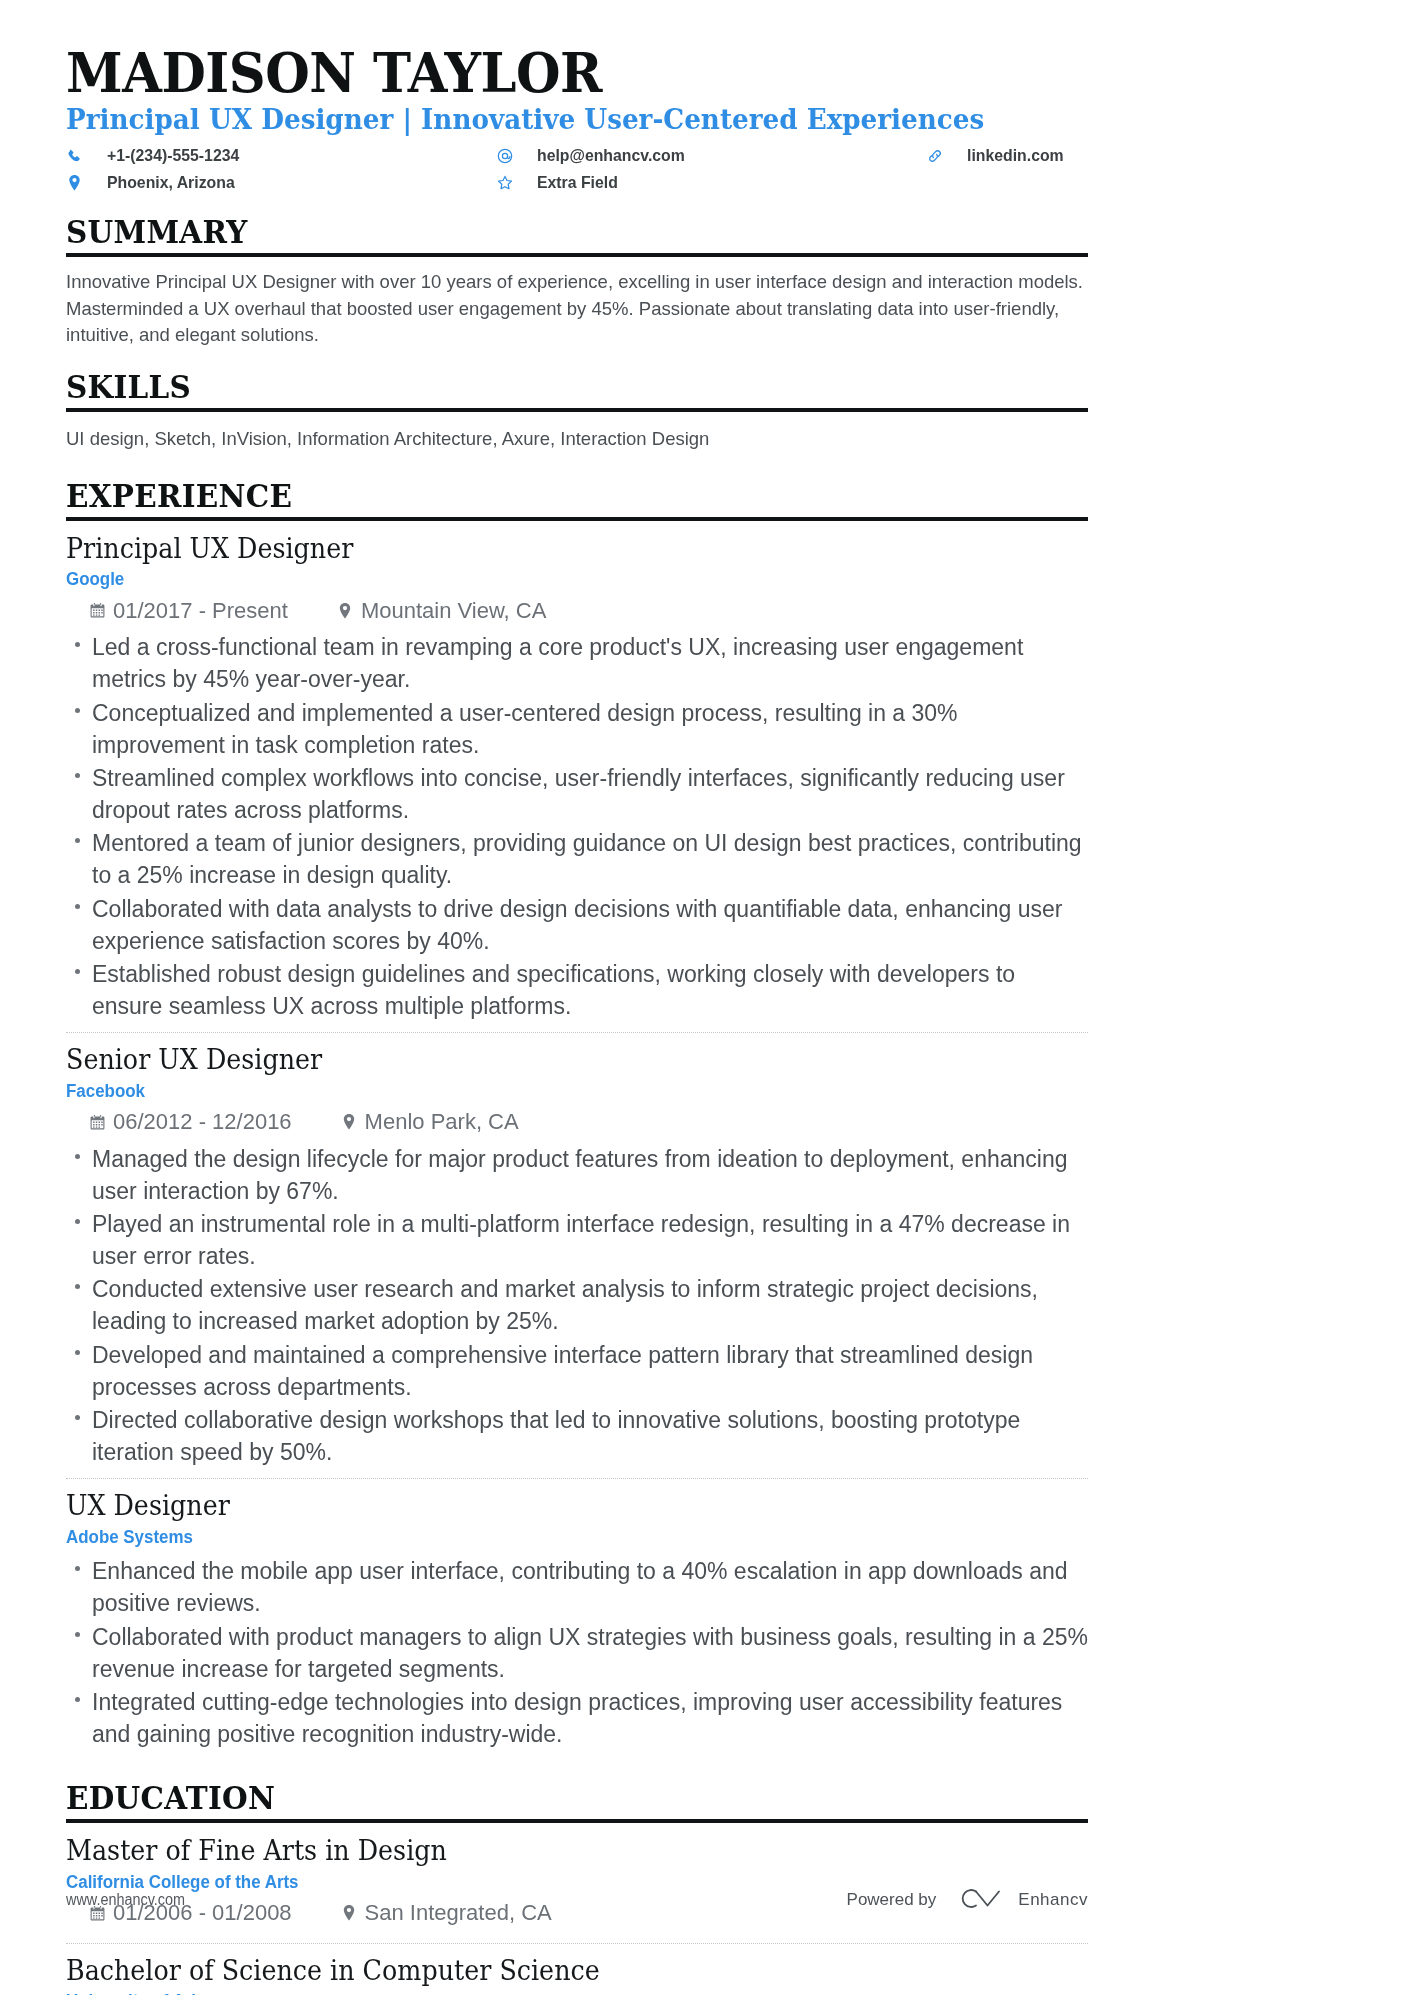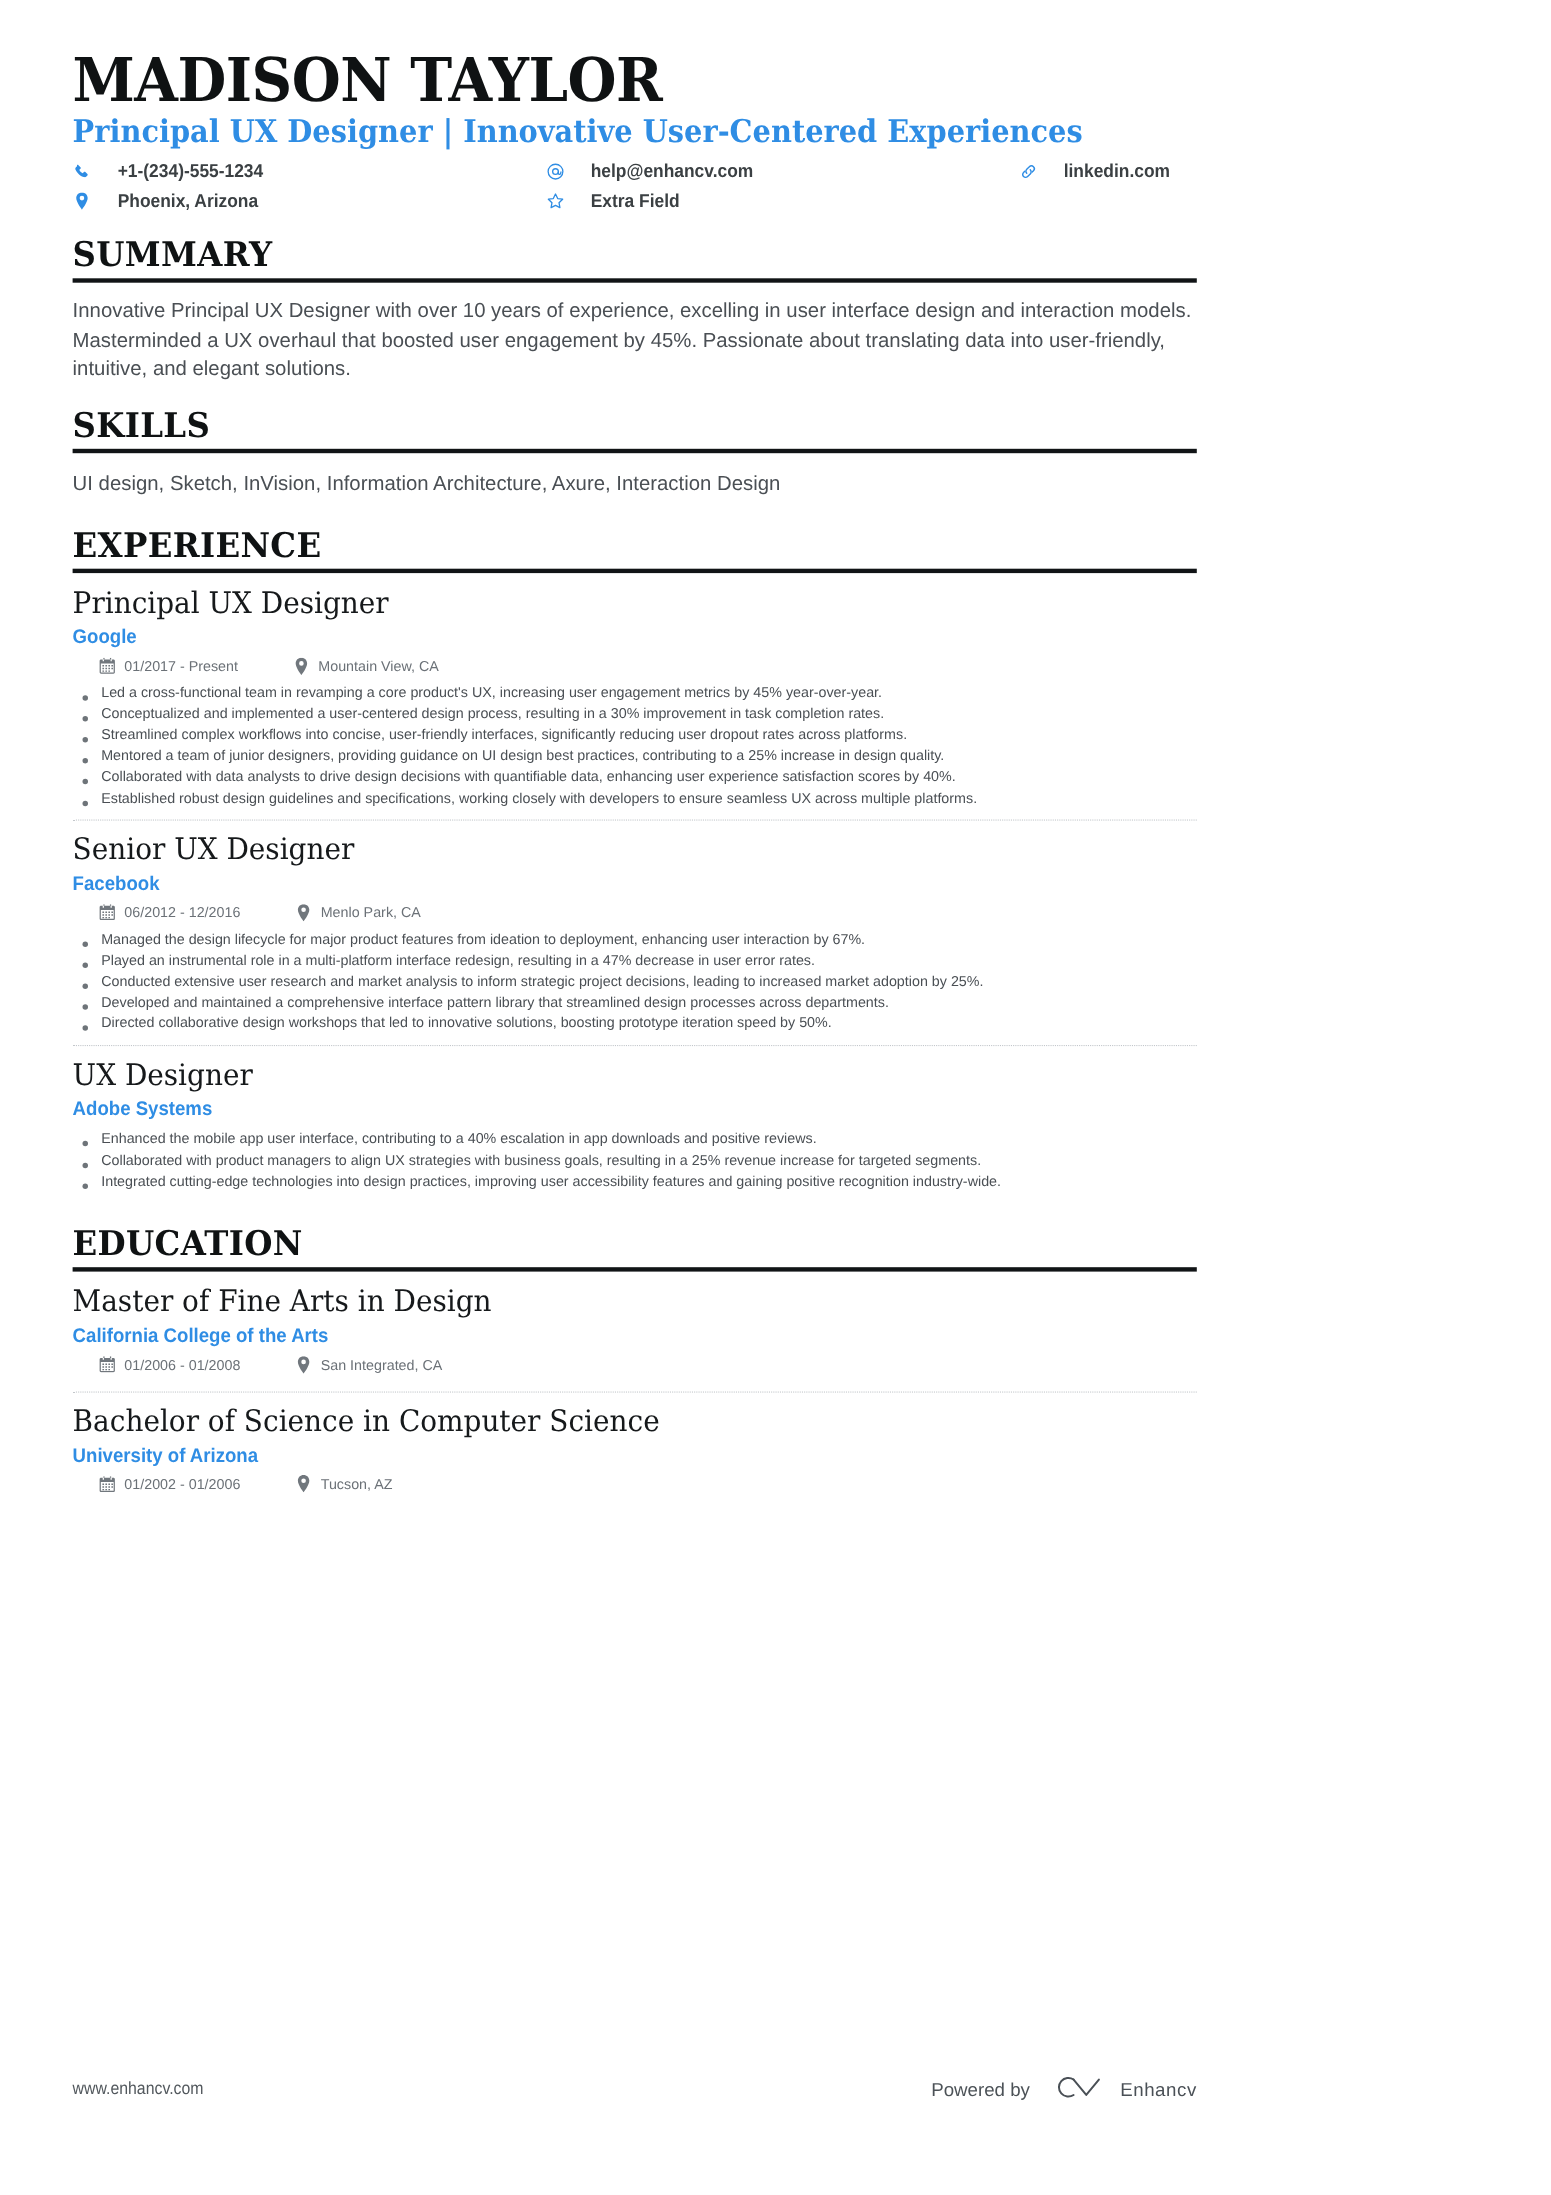--- a/index.html
+++ b/index.html
@@ -131,21 +131,21 @@
   .entry-meta {
     display: flex;
     align-items: center;
     gap: 26px;
     margin-bottom: 7px;
   }
   .meta-item {
     display: flex;
     align-items: center;
     gap: 8px;
-    font-size: 13px;
+    font-size: 22px;
     color: #6b7177;
     line-height: 1.2;
     padding-left: 24px;
   }
   .micon {
     width: 15px;
     height: 16px;
     flex: 0 0 15px;
     display: inline-flex;
     align-items: center;
@@ -155,21 +155,21 @@
   .micon svg { display: block; }
 
   .bullets {
     list-style: none;
     margin: 0;
     padding: 0;
   }
   .bullets li {
     position: relative;
     padding-left: 26px;
-    font-size: 13px;
+    font-size: 23px;
     line-height: 1.4;
     color: #4a4f54;
     margin-bottom: 1px;
   }
   .bullets li::before {
     content: "";
     position: absolute;
     left: 9px;
     top: 11px;
     width: 5px;

